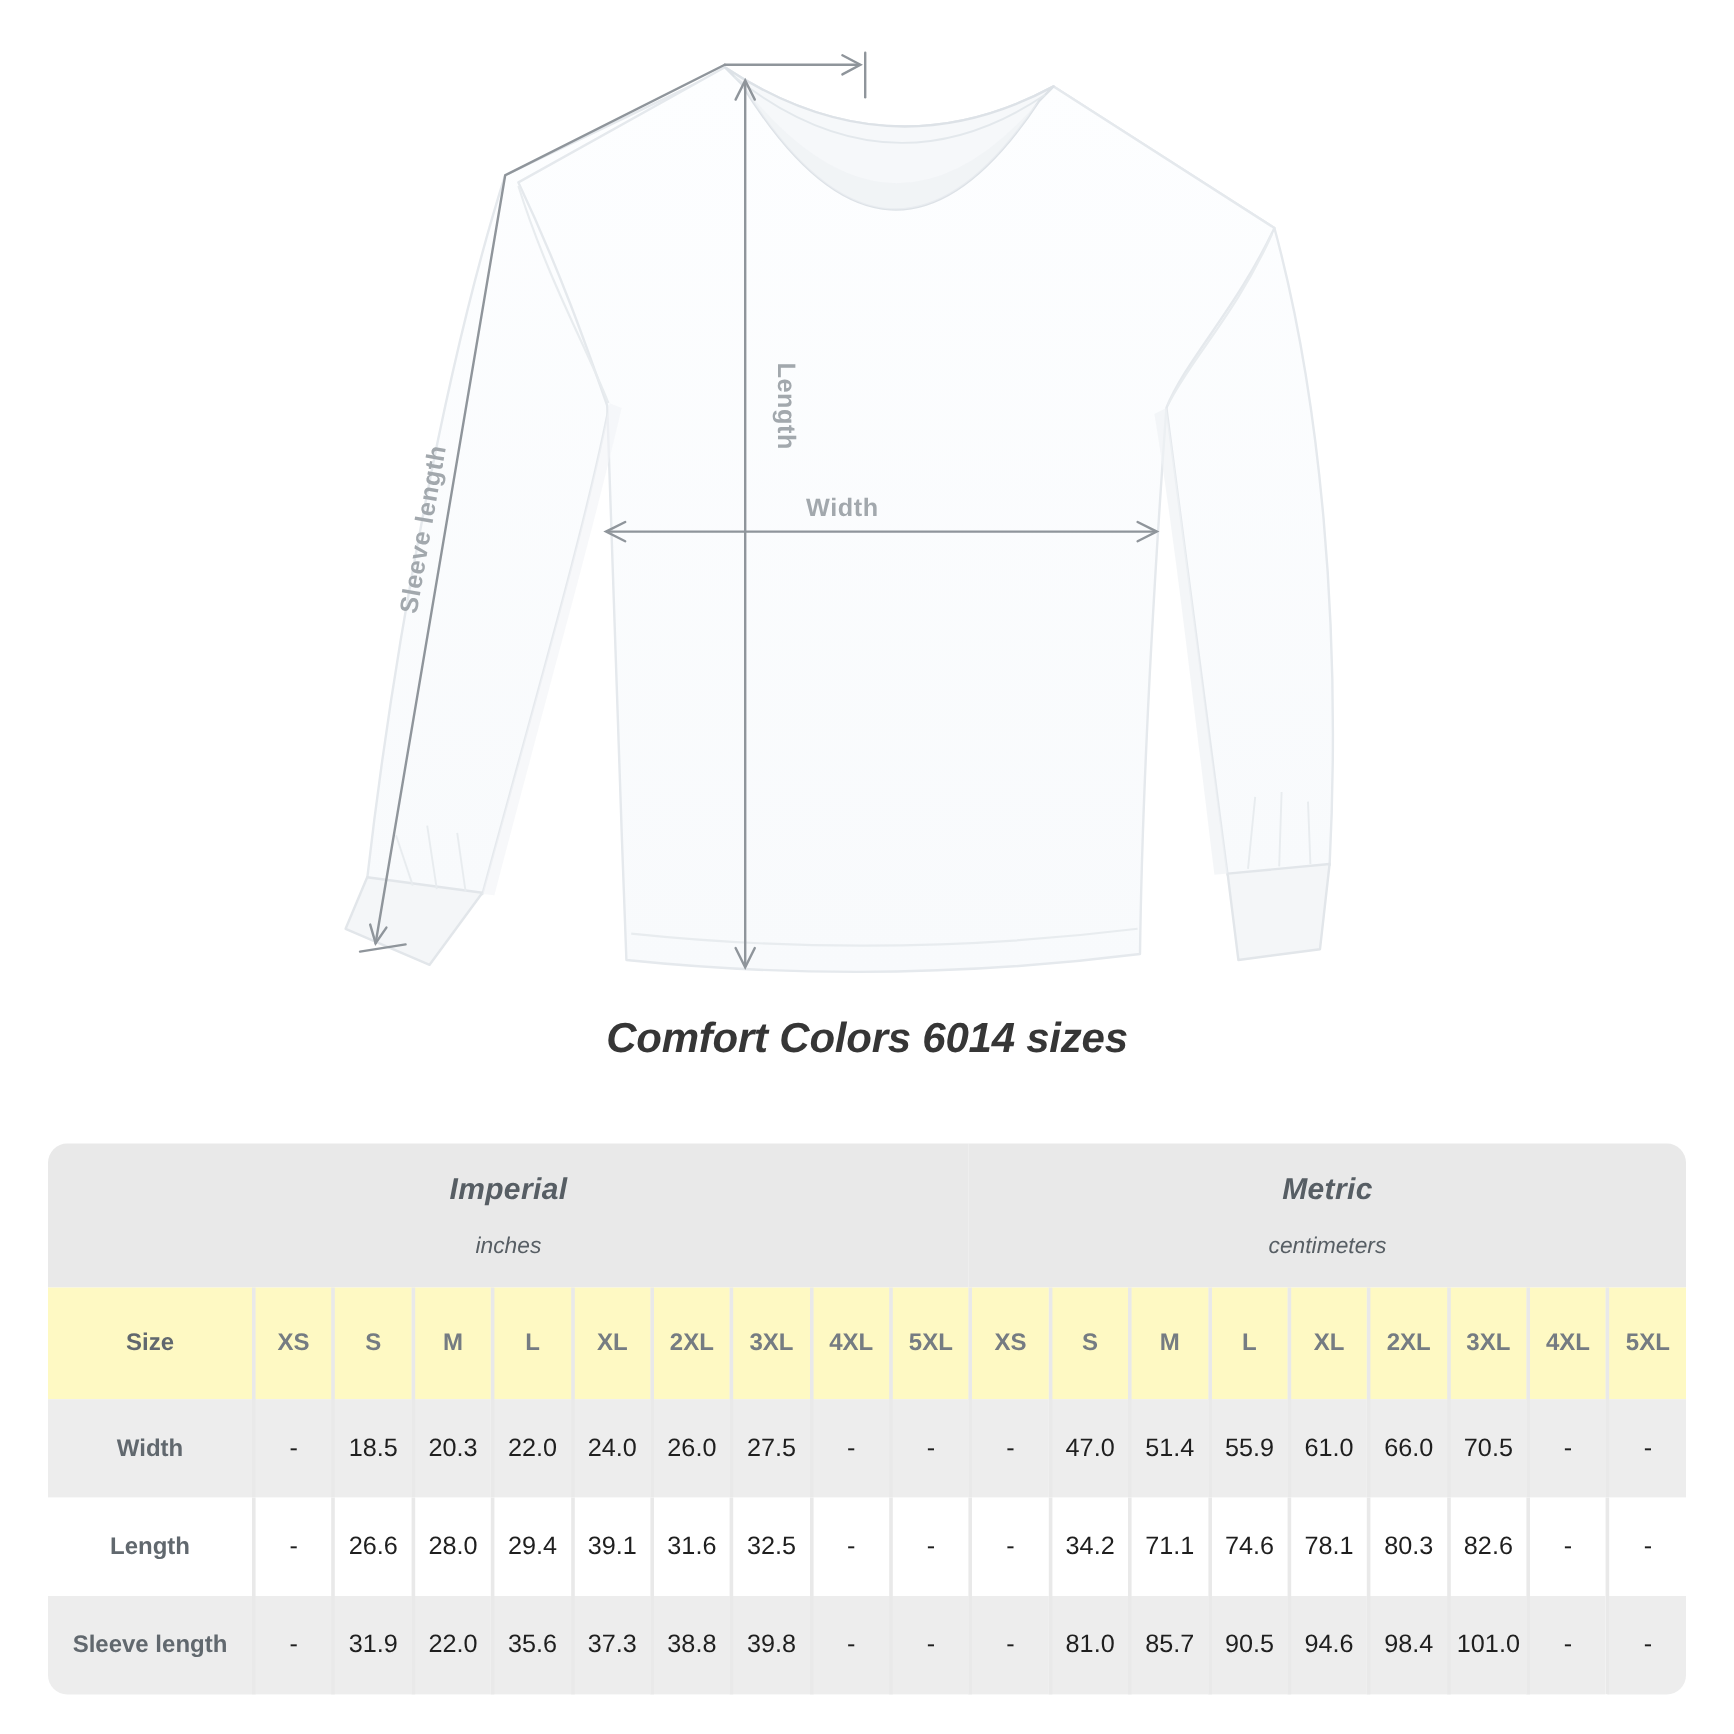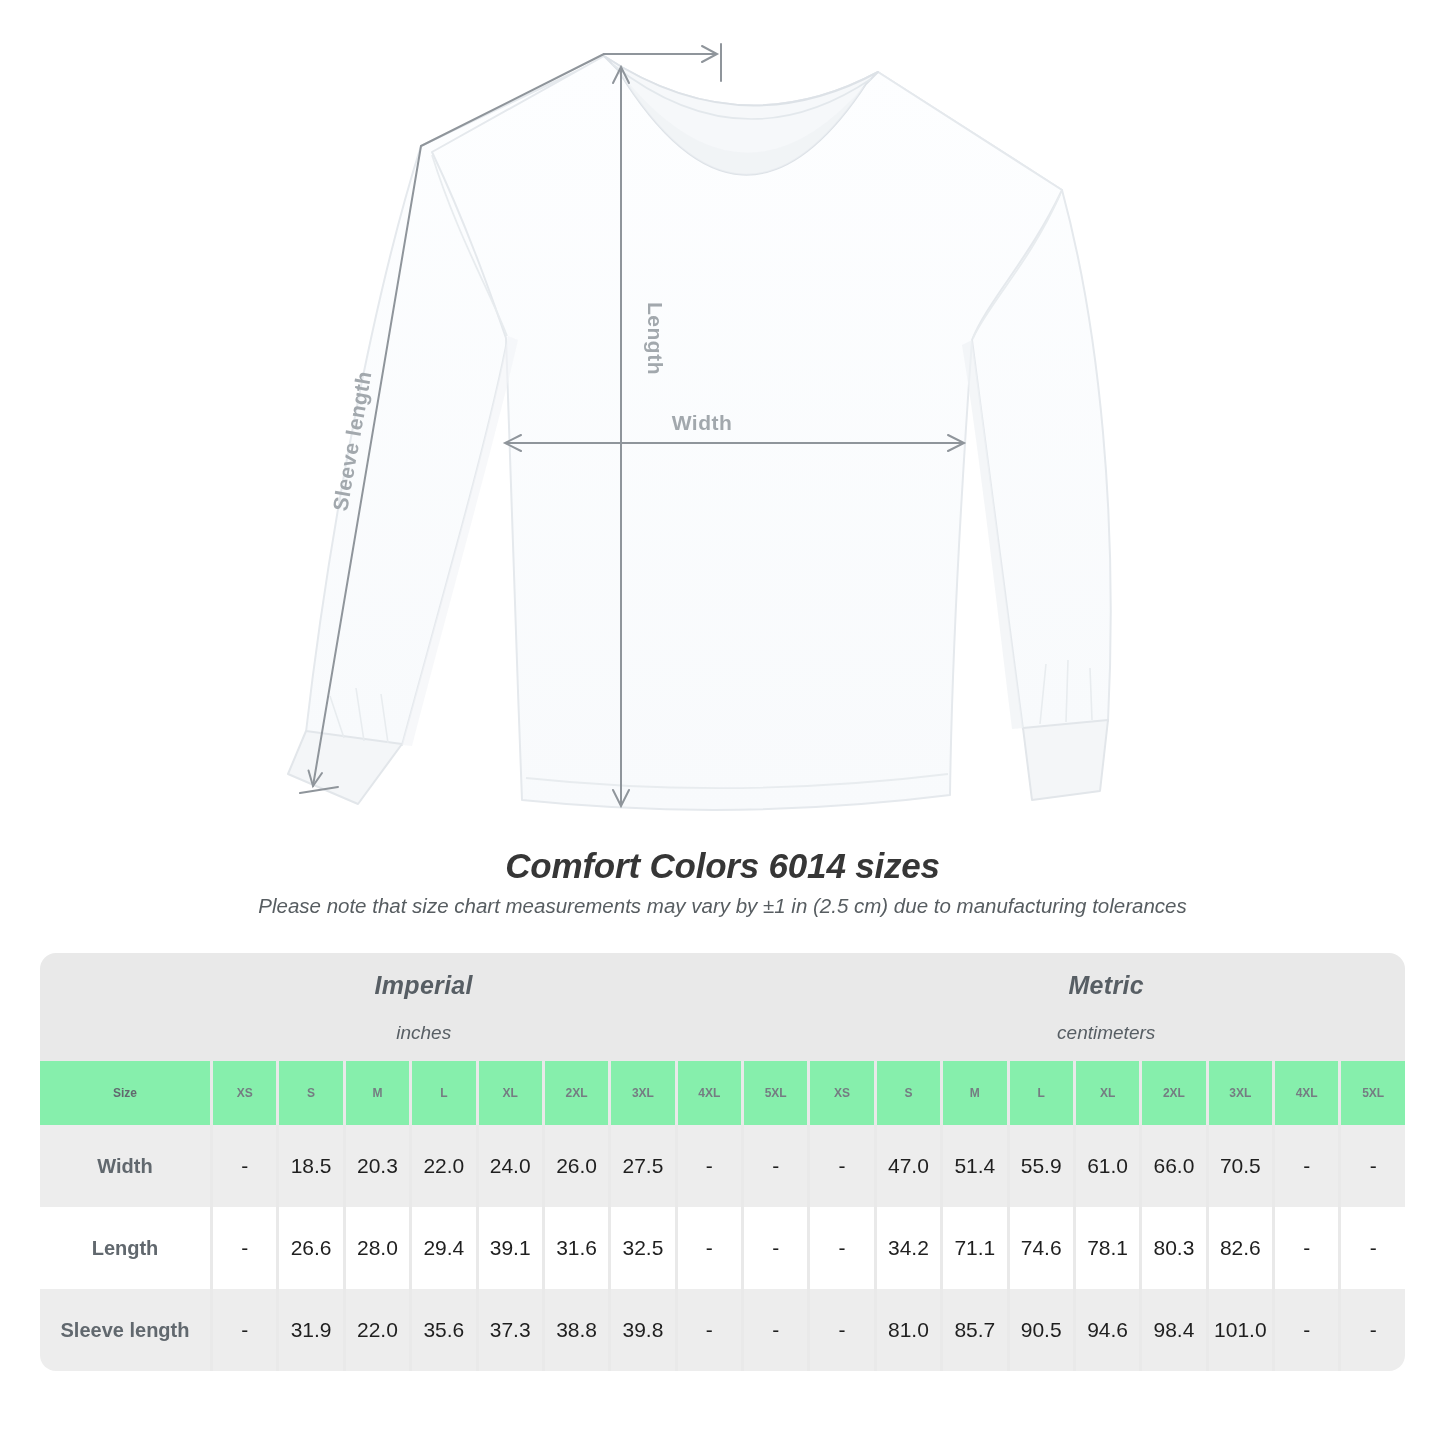--- a/index.html
+++ b/index.html
@@ -26,27 +26,27 @@
   table.size-table{
     position:absolute;left:40px;top:953px;width:1365px;
     border-collapse:separate;border-spacing:0;table-layout:fixed;
   }
   col.c-label{width:170px;}
   .size-table th,.size-table td{
     padding:0;margin:0;text-align:center;vertical-align:middle;
     font-family:"Liberation Sans", sans-serif;font-weight:normal;
   }
   
-  tr.unit-row th{height:108px;background:#e9e9e9;}
+  tr.unit-row th{height:120px;background:#e9e9e9;}
   tr.unit-row th.corner-l{border-top-left-radius:16px;}
   tr.unit-row th.corner-r{border-top-right-radius:16px;}
   .unit-title{font-size:25px;font-weight:bold;font-style:italic;color:#575e64;letter-spacing:.3px;}
   .unit-sub{font-size:19px;font-style:italic;color:#575e64;margin-top:22px;}
   
-  tr.size-row th{height:64px;background:#86efac;font-size:12px;font-weight:bold;color:#757c82;}
+  tr.size-row th{height:93px;background:#fef9c3;font-size:20px;font-weight:bold;color:#757c82;}
   tr.size-row th.row-label{color:#61686e;}
   
   tr.data-row td{height:82px;font-size:21px;color:#1f1f1f;}
   tr.data-row td.row-label{font-size:20px;font-weight:bold;color:#61686e;}
   tr.row-gray td{background:#ededed;}
   tr.row-white td{background:#ffffff;}
   tr.row-last td.corner-bl{border-bottom-left-radius:16px;}
   tr.row-last td.corner-br{border-bottom-right-radius:16px;}
   
   tr.size-row th + th,
@@ -129,21 +129,20 @@
         <path d="M300,793 L338,787"></path>
       </g>
     </g>
 
     <text class="measure-label" transform="translate(648,302) rotate(90)">Length</text>
     <text class="measure-label" x="702" y="430" text-anchor="middle">Width</text>
     <text class="measure-label" transform="translate(347,512) rotate(-80)">Sleeve length</text>
   </svg>
 
   <div class="chart-title">Comfort Colors 6014 sizes</div>
-  <div class="chart-subtitle">Please note that size chart measurements may vary by ±1 in (2.5 cm) due to manufacturing tolerances</div>
 
   <table class="size-table">
     <colgroup>
       <col class="c-label">
       <col>
         <col>
         <col>
         <col>
         <col>
         <col>

